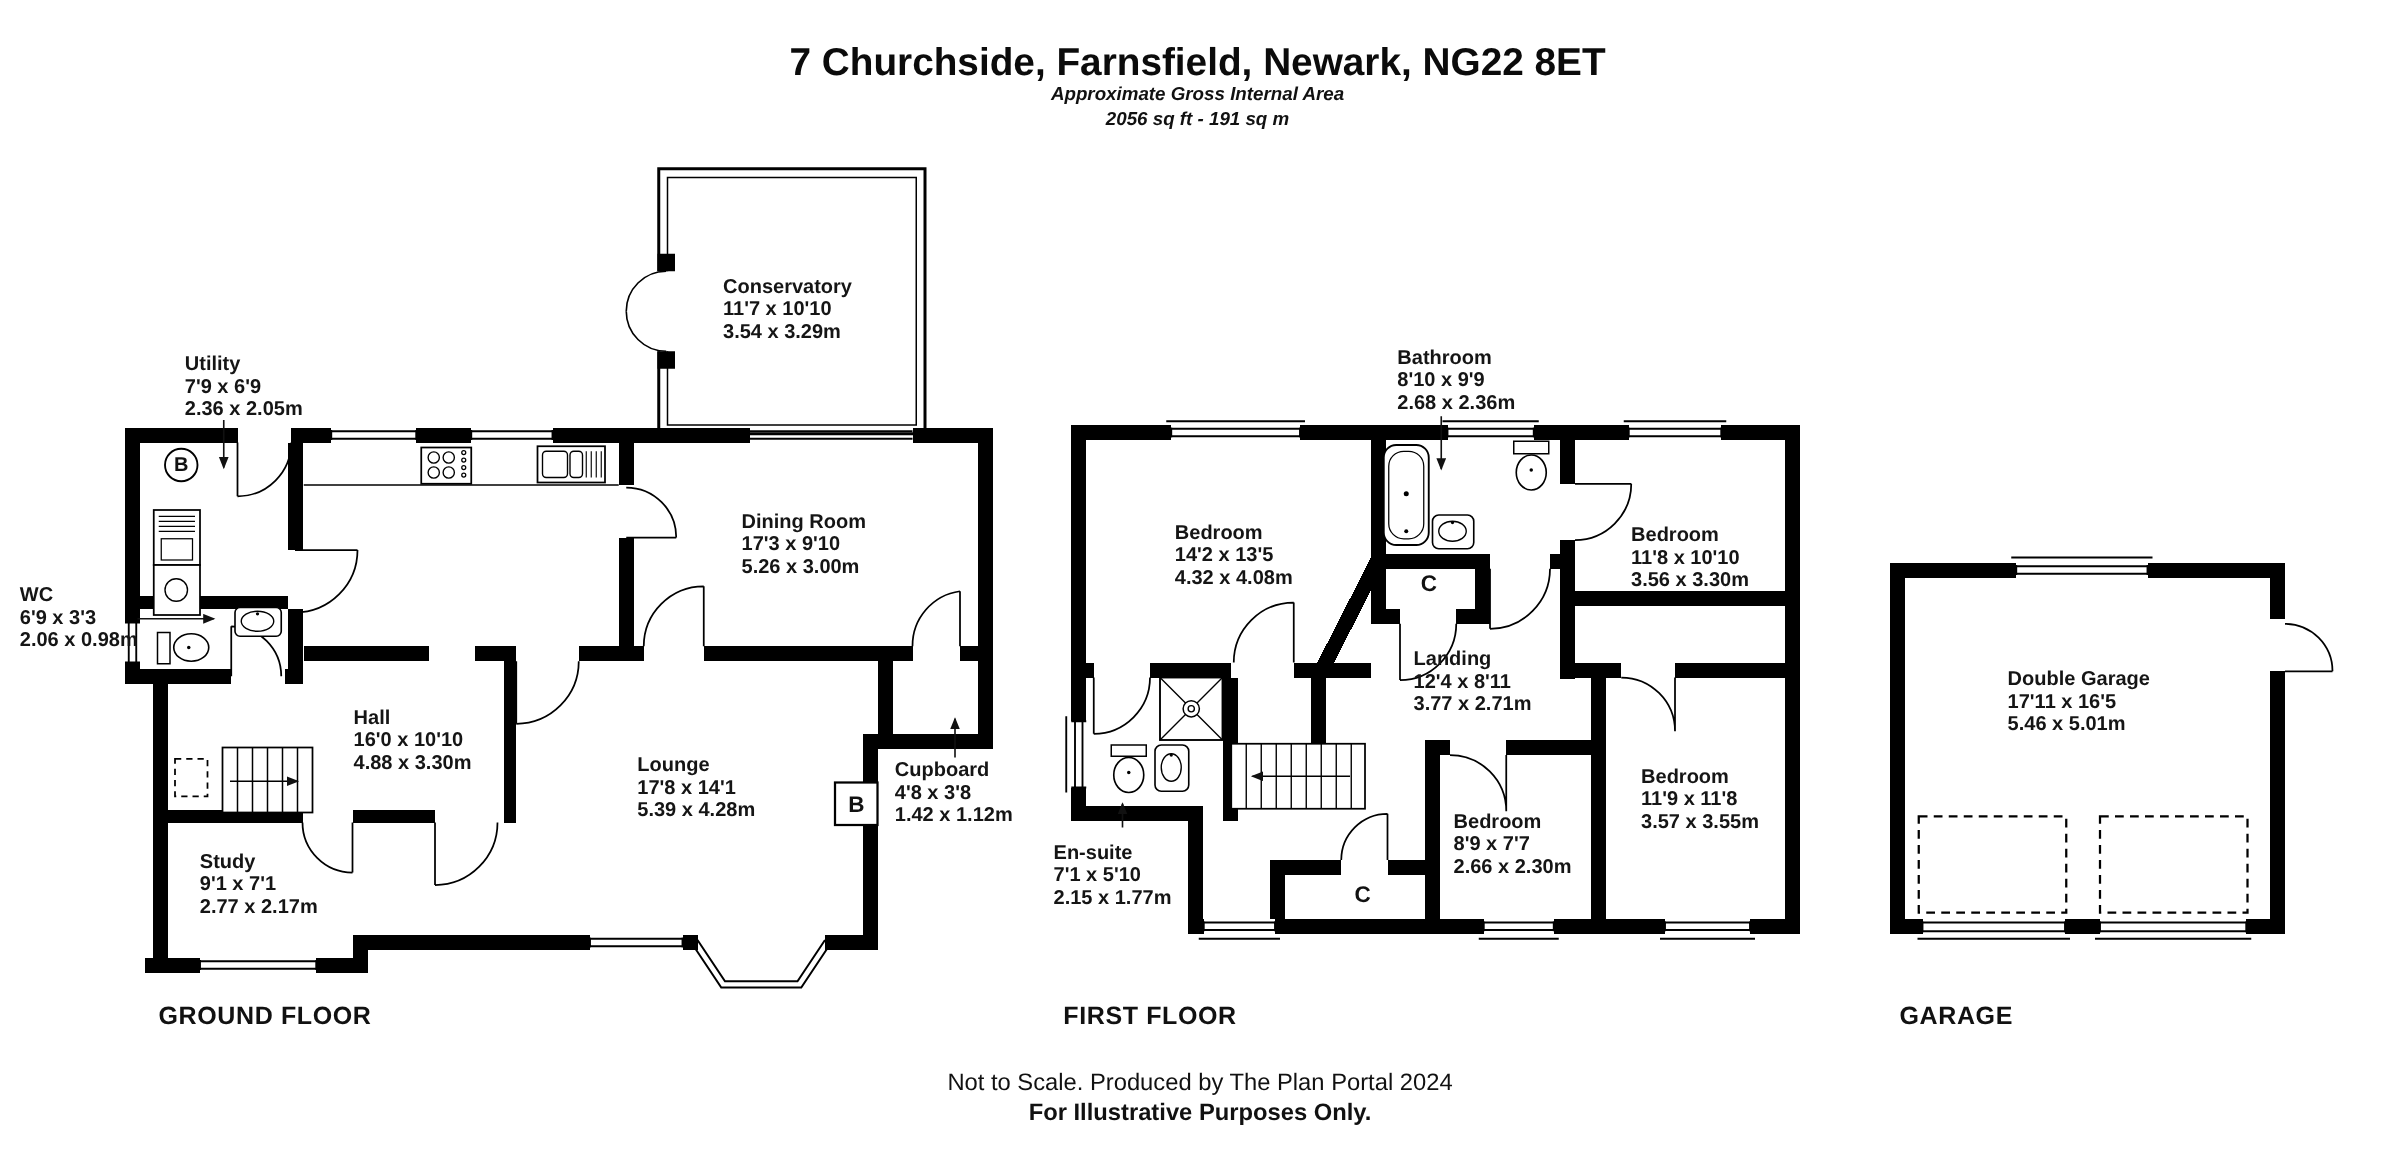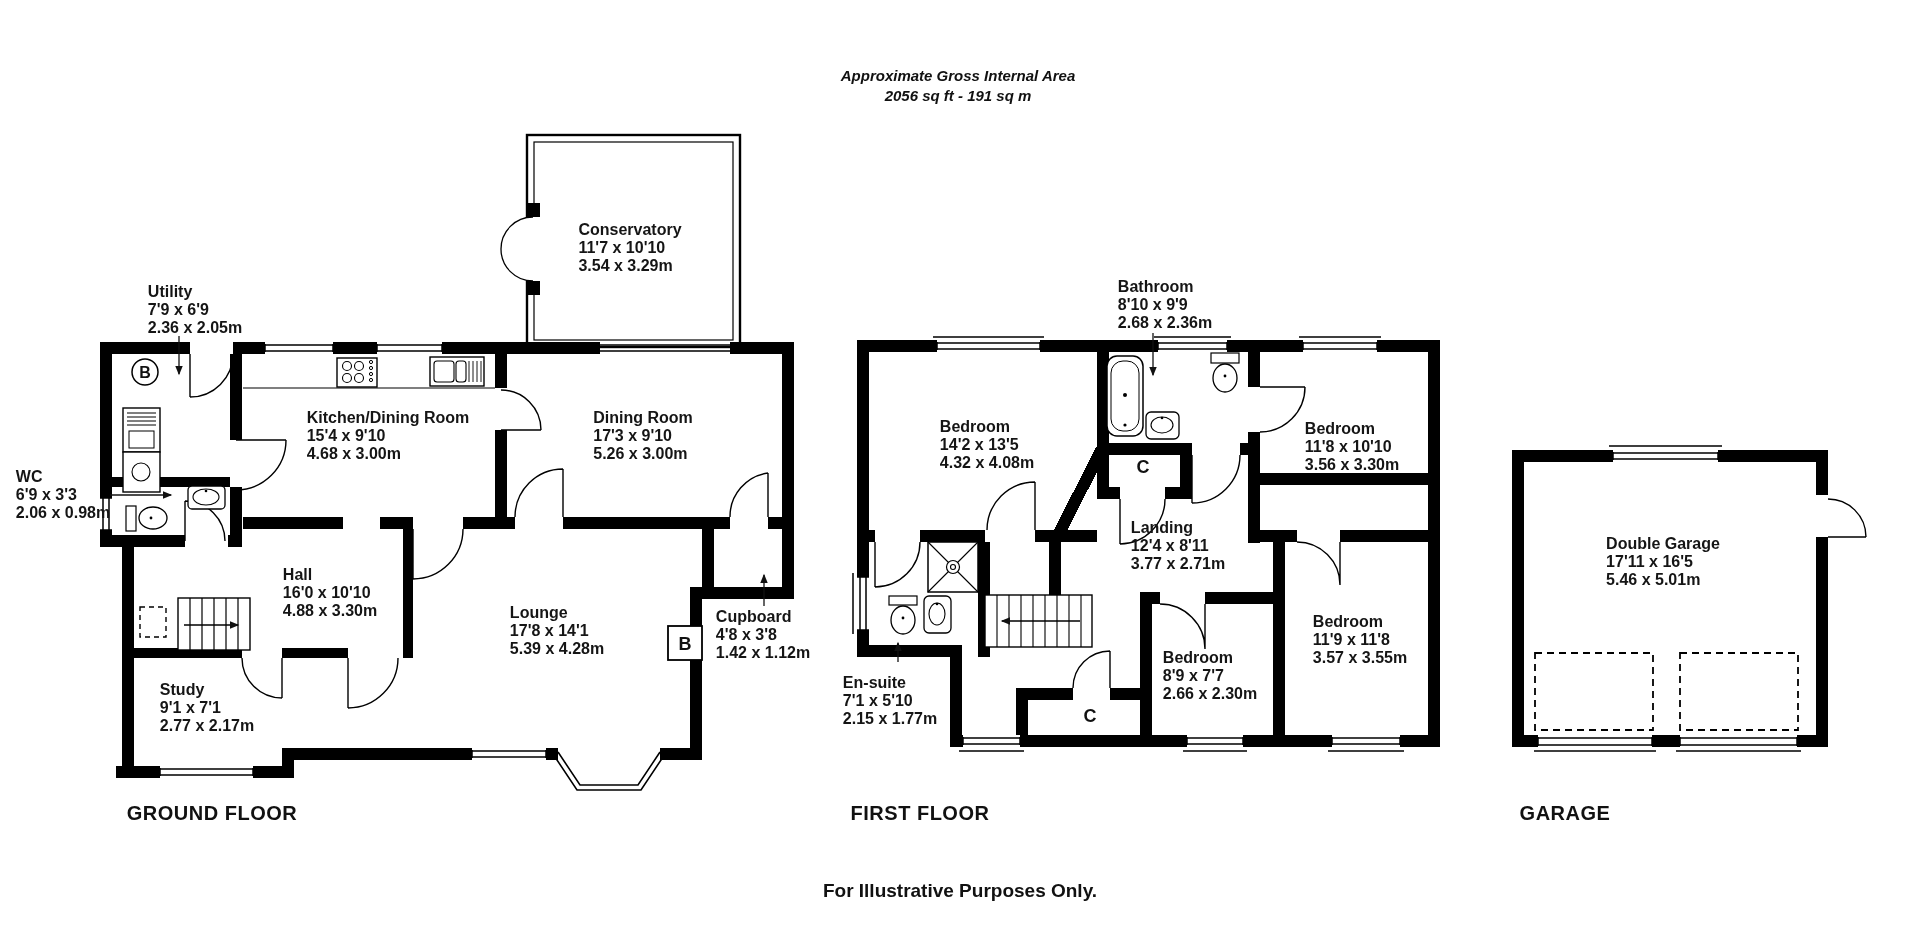--- a/index.html
+++ b/index.html
@@ -265,38 +265,34 @@
 
   <g stroke="#111" stroke-width="1.3" fill="none">
     <line x1="179" y1="336" x2="179" y2="374" marker-end="url(#arr)"></line>
     <line x1="110" y1="495" x2="171" y2="495" marker-end="url(#arr)"></line>
     <line x1="764" y1="606" x2="764" y2="575" marker-end="url(#arr)"></line>
     <line x1="1153" y1="333" x2="1153" y2="375" marker-end="url(#arr)"></line>
     <line x1="898" y1="662" x2="898" y2="643" marker-end="url(#arr)"></line>
   </g>
 </svg>
 
+  <div id="title">7 Churchside, Farnsfield, Newark, NG22 8ET</div>
   <div class="sub" style="top:67px">Approximate Gross Internal Area</div>
   <div class="sub" style="top:87px">2056 sq ft - 191 sq m</div>
 
   <div class="rlabel" style="left:195px;top:283px">
     <div>Utility</div>
     <div>7'9 x 6'9</div>
     <div>2.36 x 2.05m</div>
   </div>
   <div class="rlabel" style="left:63px;top:468px">
     <div>WC</div>
     <div>6'9 x 3'3</div>
     <div>2.06 x 0.98m</div>
   </div>
-  <div class="rlabel" style="left:388px;top:409px">
-    <div>Kitchen/Dining Room</div>
-    <div>15'4 x 9'10</div>
-    <div>4.68 x 3.00m</div>
-  </div>
   <div class="rlabel" style="left:630px;top:221px">
     <div>Conservatory</div>
     <div>11'7 x 10'10</div>
     <div>3.54 x 3.29m</div>
   </div>
   <div class="rlabel" style="left:643px;top:409px">
     <div>Dining Room</div>
     <div>17'3 x 9'10</div>
     <div>5.26 x 3.00m</div>
   </div>
@@ -363,14 +359,15 @@
 
   <div class="mletter" style="left:145px;top:373px">B</div>
   <div class="mletter big" style="left:685px;top:644px">B</div>
   <div class="mletter big" style="left:1143px;top:467px">C</div>
   <div class="mletter big" style="left:1090px;top:716px">C</div>
 
   <div class="flabel" style="left:212px;top:802px">GROUND FLOOR</div>
   <div class="flabel" style="left:920px;top:802px">FIRST FLOOR</div>
   <div class="flabel" style="left:1565px;top:802px">GARAGE</div>
 
+  <div id="footer1">Not to Scale. Produced by The Plan Portal 2024</div>
   <div id="footer2">For Illustrative Purposes Only.</div>
 </div>
 
 </body></html>

